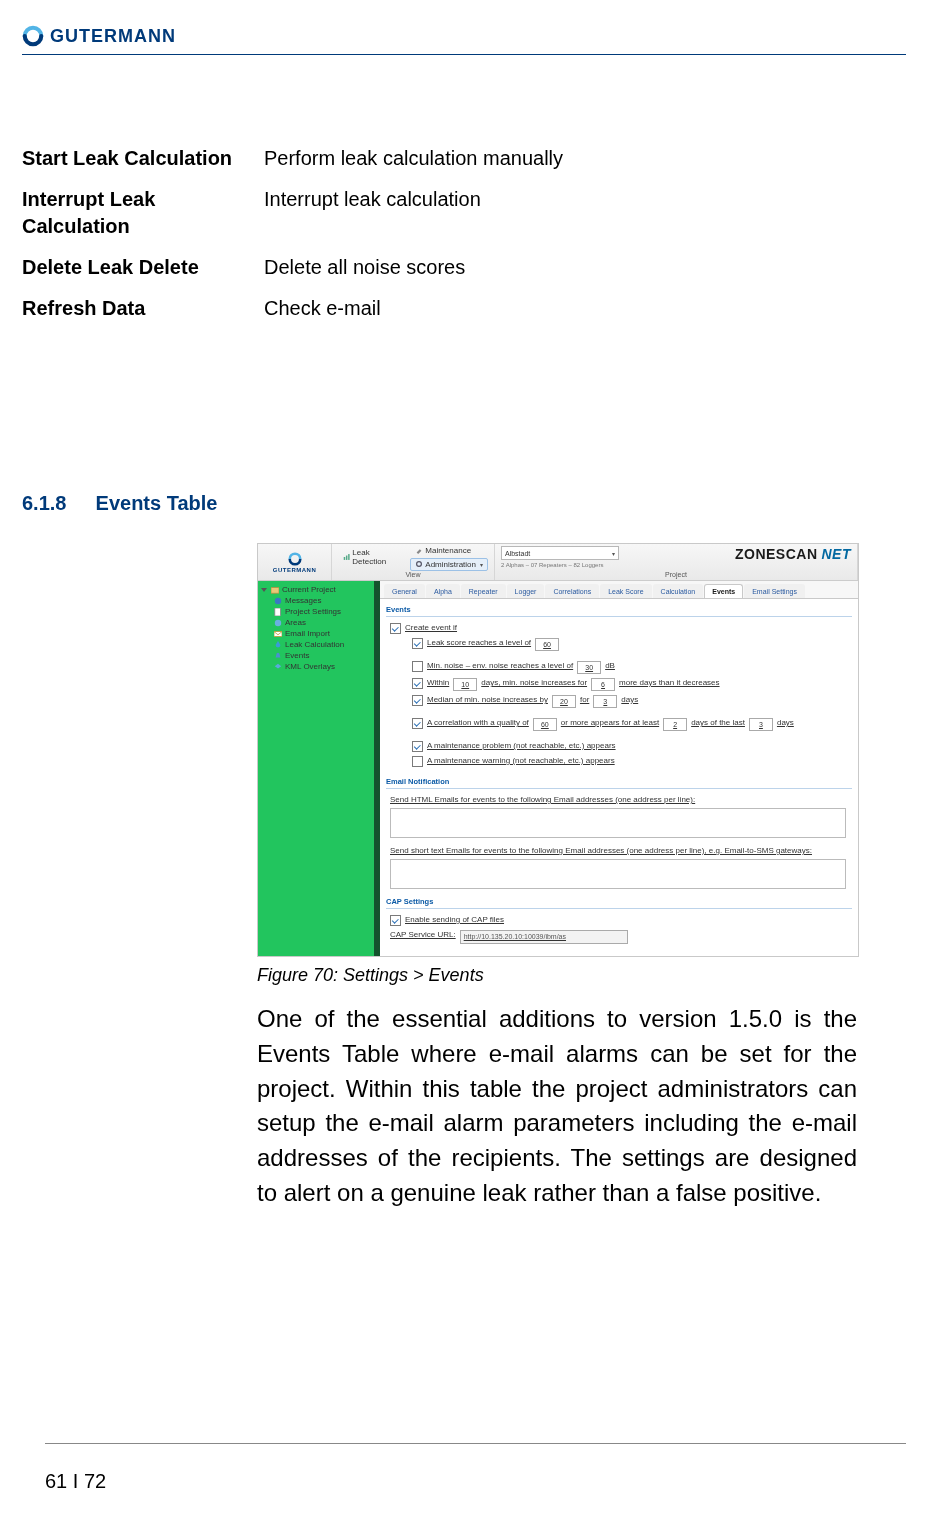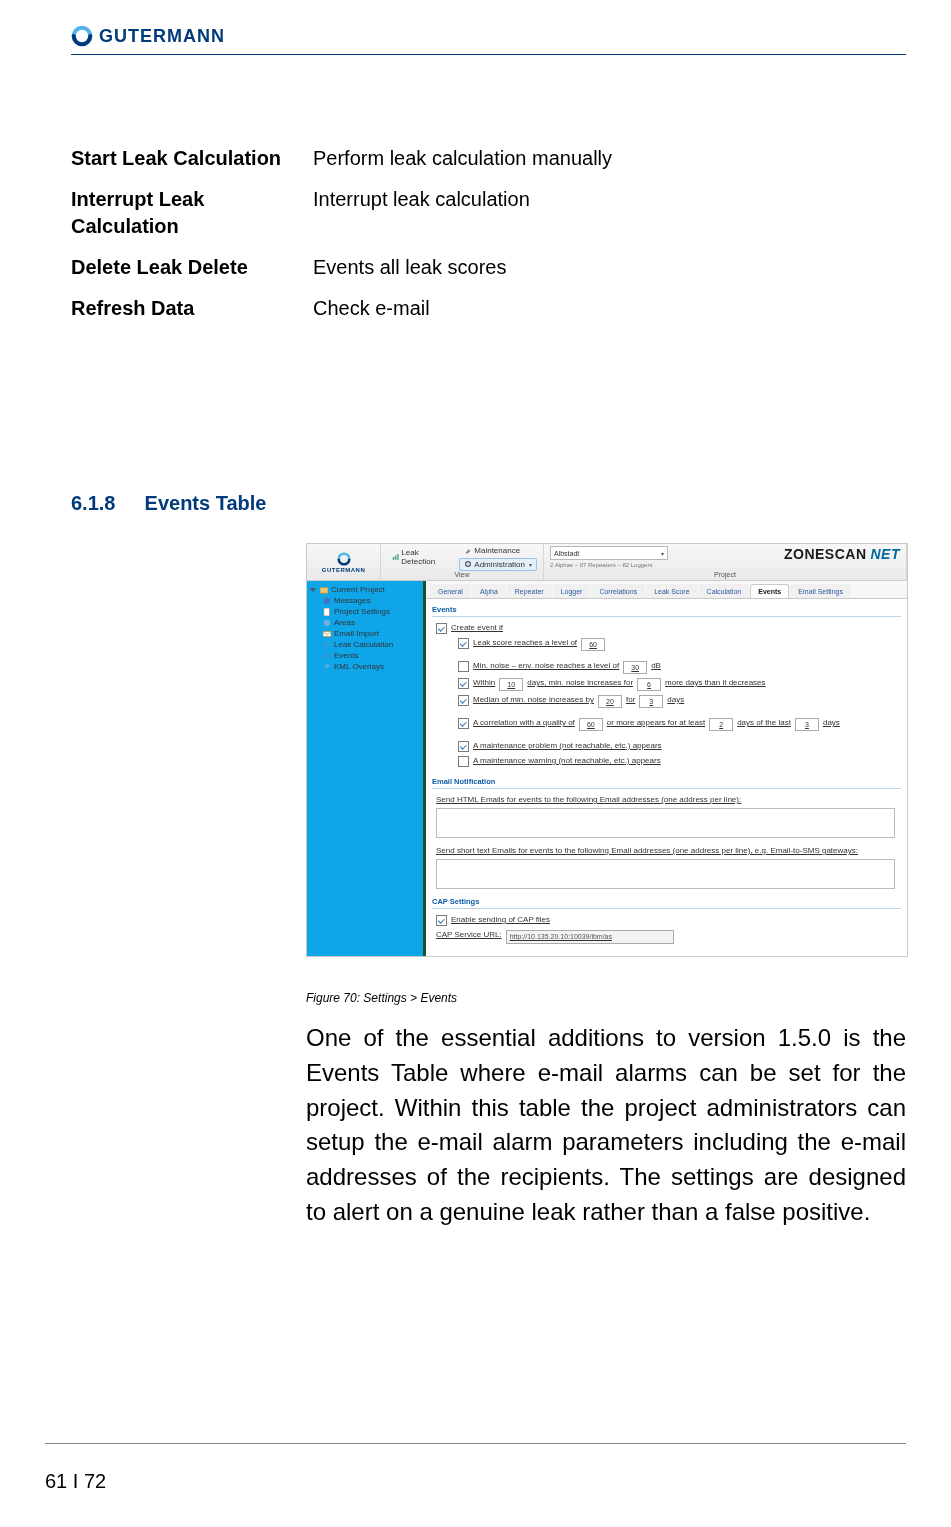--- a/index.html
+++ b/index.html
@@ -4,21 +4,21 @@
 <style>
   body {
     margin: 0;
     padding: 0;
     font-family: Arial, Helvetica, sans-serif;
     color: #000;
     background: #fff;
     width: 951px;
   }
   .page {
-    padding: 18px 45px 30px 71px;
+    padding: 18px 45px 30px 22px;
     box-sizing: border-box;
     min-height: 1527px;
     position: relative;
   }
   .top-rule {
     border-bottom: 1.5px solid #003a7a;
     height: 36px;
     display: flex;
     align-items: center;
   }
@@ -125,23 +125,23 @@
   .zonescan {
     position:absolute; right:6px; top:3px;
     font-size:14px; font-weight:700; color:#1a1a1a;
     letter-spacing:0.5px;
   }
   .zonescan .net { color:#0369a1; font-style:italic; margin-left:4px;}
   .app-wrap { position:relative; }
   .app-body { display:flex; }
   .tree {
     width: 112px;
-    border-right:3px solid #14532d;
+    border-right:6px solid #14532d;
     padding: 3px 2px 6px 2px;
-    background: #0ea5e9;
+    background: #22c55e;
     text-align: center;
   }
   .tree-item {
     display:flex; align-items:center; gap:3px;
     padding:1px 2px;
     white-space:nowrap;
   }
   .tree-item.root::before{
     content:""; display:inline-block; width:0;height:0;
     border-left:4px solid #555; border-top:3px solid transparent; border-bottom:3px solid transparent;
@@ -208,23 +208,23 @@
   }
   .url-in {
     border:1px solid #aaa; background:#f3f3f3;
     height:12px; width:160px;
     font-size:7px; line-height:12px; padding:0 3px;
     color:#555;
   }
   .desc { color:#333; }
   
   .caption {
-    margin-top: 34px;
+    margin-top: 8px;
     font-style: italic;
-    font-size: 12px;
+    font-size: 18px;
     color: #000;
   }
   .body-text {
     margin-top: 16px;
     font-size: 24px;
     line-height: 1.45;
     text-align: justify;
   }
   .footer {
     position: absolute;
@@ -253,21 +253,21 @@
       <span class="logo-text">GUTERMANN</span>
     </div>
   </div>
 
   <div class="defs-table">
     <div class="defs-label">Start Leak Calculation</div>
     <div class="defs-value">Perform leak calculation manually</div>
     <div class="defs-label">Interrupt Leak Calculation</div>
     <div class="defs-value">Interrupt leak calculation</div>
     <div class="defs-label">Delete Leak Delete</div>
-    <div class="defs-value">Events all leak scores</div>
+    <div class="defs-value">Delete all noise scores</div>
     <div class="defs-label">Refresh Data</div>
     <div class="defs-value">Check e-mail</div>
   </div>
 
   <div class="section-heading">
     <span class="num">6.1.8</span>
     <span>Events Table</span>
   </div>
 
   <div class="figure">

